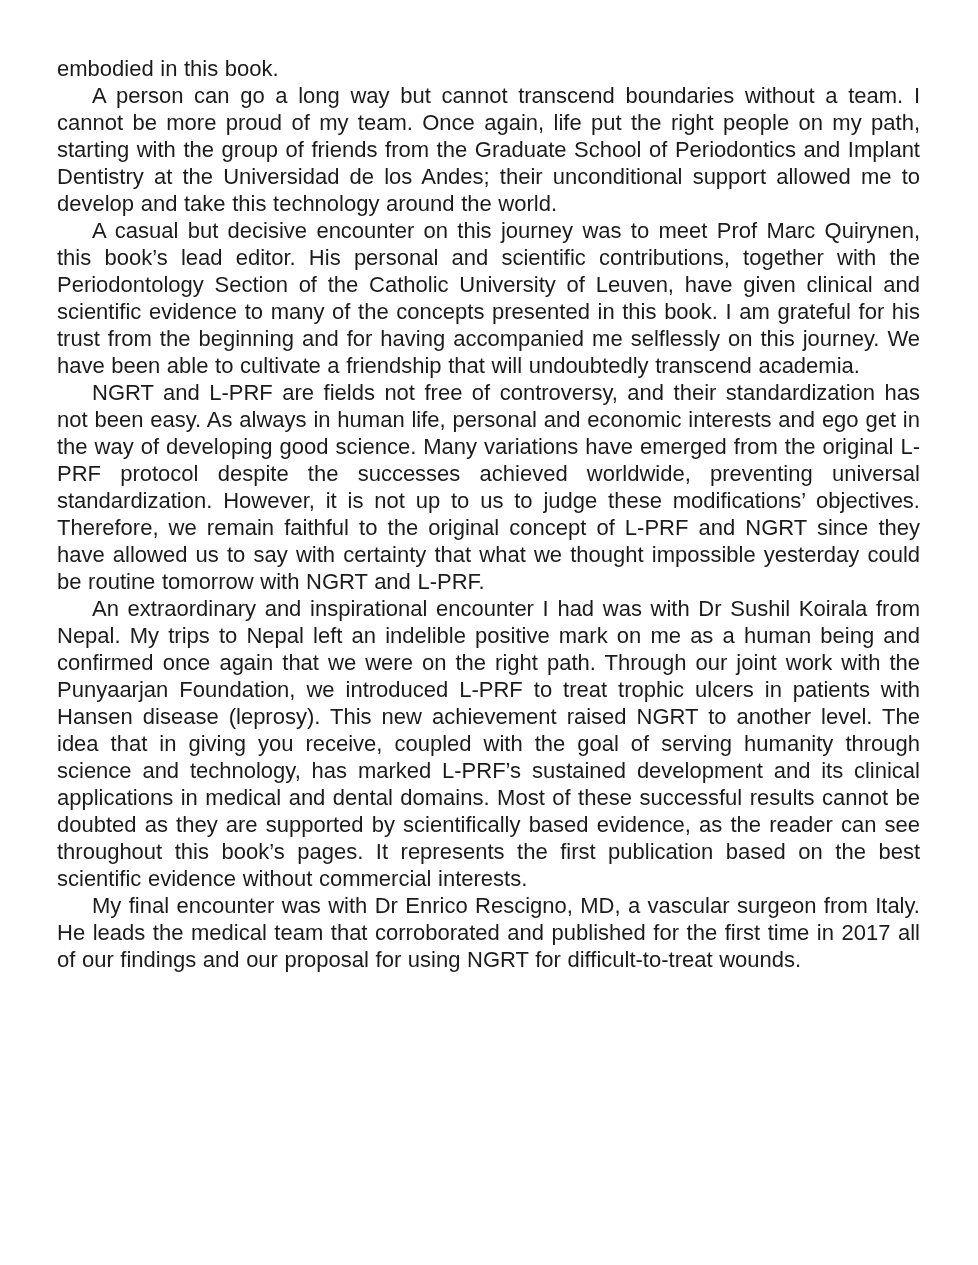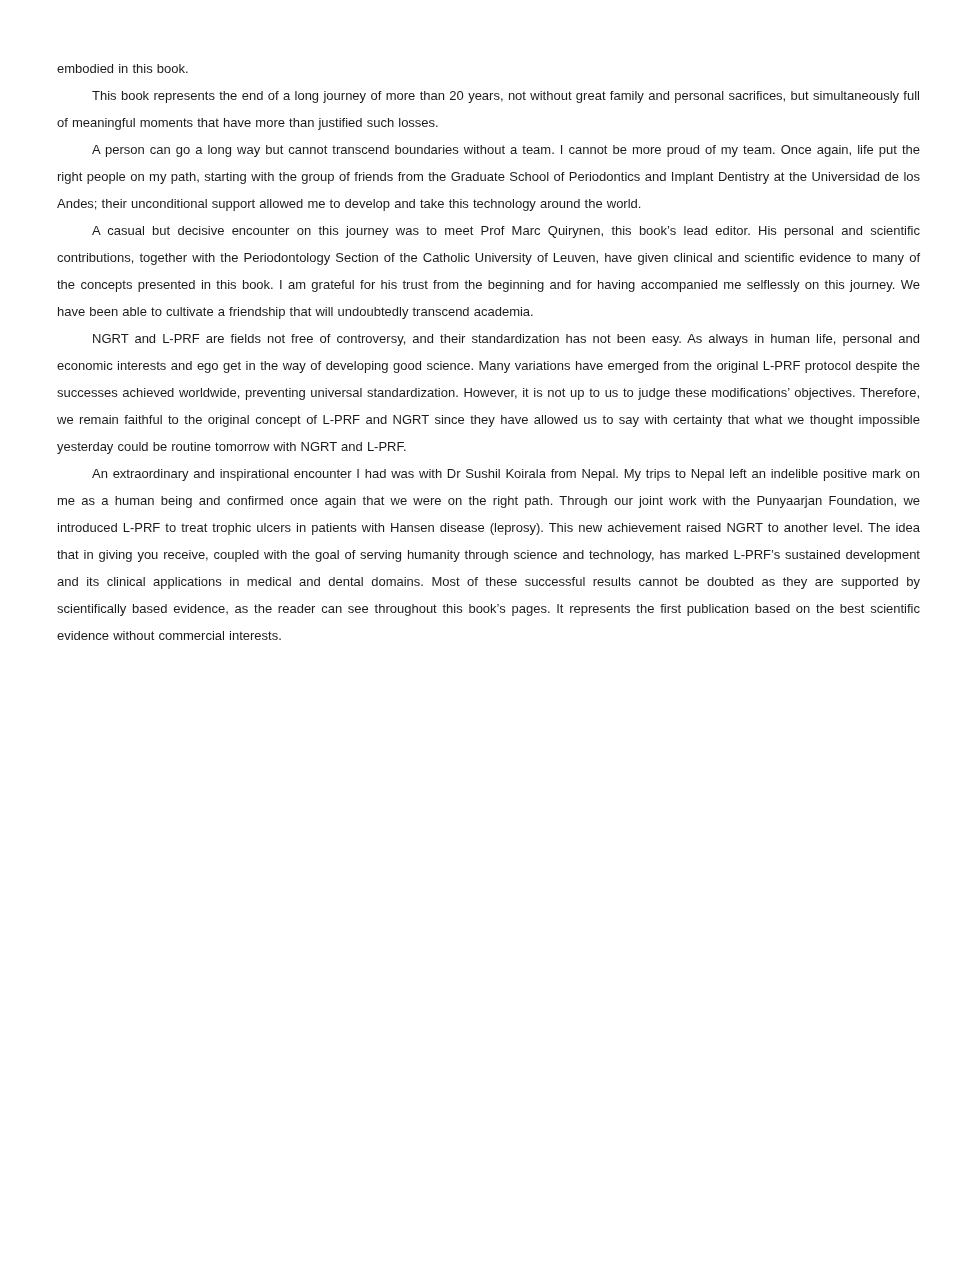--- a/index.html
+++ b/index.html
@@ -8,38 +8,38 @@
     background: #ffffff;
   }
   .page {
     position: relative;
     width: 978px;
     height: 1265px;
     background: #ffffff;
     box-sizing: border-box;
     padding: 55px 58px 0 57px;
     font-family: "Liberation Sans", sans-serif;
-    font-size: 13px;
+    font-size: 22px;
     line-height: 27px;
     color: #1b1b1b;
     overflow: hidden;
   }
   .page p {
     margin: 0;
     text-align: justify;
     text-indent: 35px;
     word-spacing: 0.5px;
   }
   .page p.continuation {
     text-indent: 0;
   }
 </style>
 </head>
 <body>
 
 <div class="page">
   <p class="continuation">embodied in this book.</p>
-  <p>This book represents the end of a long journey of more than 20 years, not without great family and personal sacrifices, but simultaneously full of meaningful moments that have more than justified such losses.</p>
   <p>A person can go a long way but cannot transcend boundaries without a team. I cannot be more proud of my team. Once again, life put the right people on my path, starting with the group of friends from the Graduate School of Periodontics and Implant Dentistry at the Universidad de los Andes; their unconditional support allowed me to develop and take this technology around the world.</p>
   <p>A casual but decisive encounter on this journey was to meet Prof Marc Quirynen, this book’s lead editor. His personal and scientific contributions, together with the Periodontology Section of the Catholic University of Leuven, have given clinical and scientific evidence to many of the concepts presented in this book. I am grateful for his trust from the beginning and for having accompanied me selflessly on this journey. We have been able to cultivate a friendship that will undoubtedly transcend academia.</p>
   <p>NGRT and L-PRF are fields not free of controversy, and their standardization has not been easy. As always in human life, personal and economic interests and ego get in the way of developing good science. Many variations have emerged from the original L-PRF protocol despite the successes achieved worldwide, preventing universal standardization. However, it is not up to us to judge these modifications’ objectives. Therefore, we remain faithful to the original concept of L-PRF and NGRT since they have allowed us to say with certainty that what we thought impossible yesterday could be routine tomorrow with NGRT and L-PRF.</p>
   <p>An extraordinary and inspirational encounter I had was with Dr Sushil Koirala from Nepal. My trips to Nepal left an indelible positive mark on me as a human being and confirmed once again that we were on the right path. Through our joint work with the Punyaarjan Foundation, we introduced L-PRF to treat trophic ulcers in patients with Hansen disease (leprosy). This new achievement raised NGRT to another level. The idea that in giving you receive, coupled with the goal of serving humanity through science and technology, has marked L-PRF’s sustained development and its clinical applications in medical and dental domains. Most of these successful results cannot be doubted as they are supported by scientifically based evidence, as the reader can see throughout this book’s pages. It represents the first publication based on the best scientific evidence without commercial interests.</p>
+  <p>My final encounter was with Dr Enrico Rescigno, MD, a vascular surgeon from Italy. He leads the medical team that corroborated and published for the first time in 2017 all of our findings and our proposal for using NGRT for difficult-to-treat wounds.</p>
 </div>
 
 </body></html>

